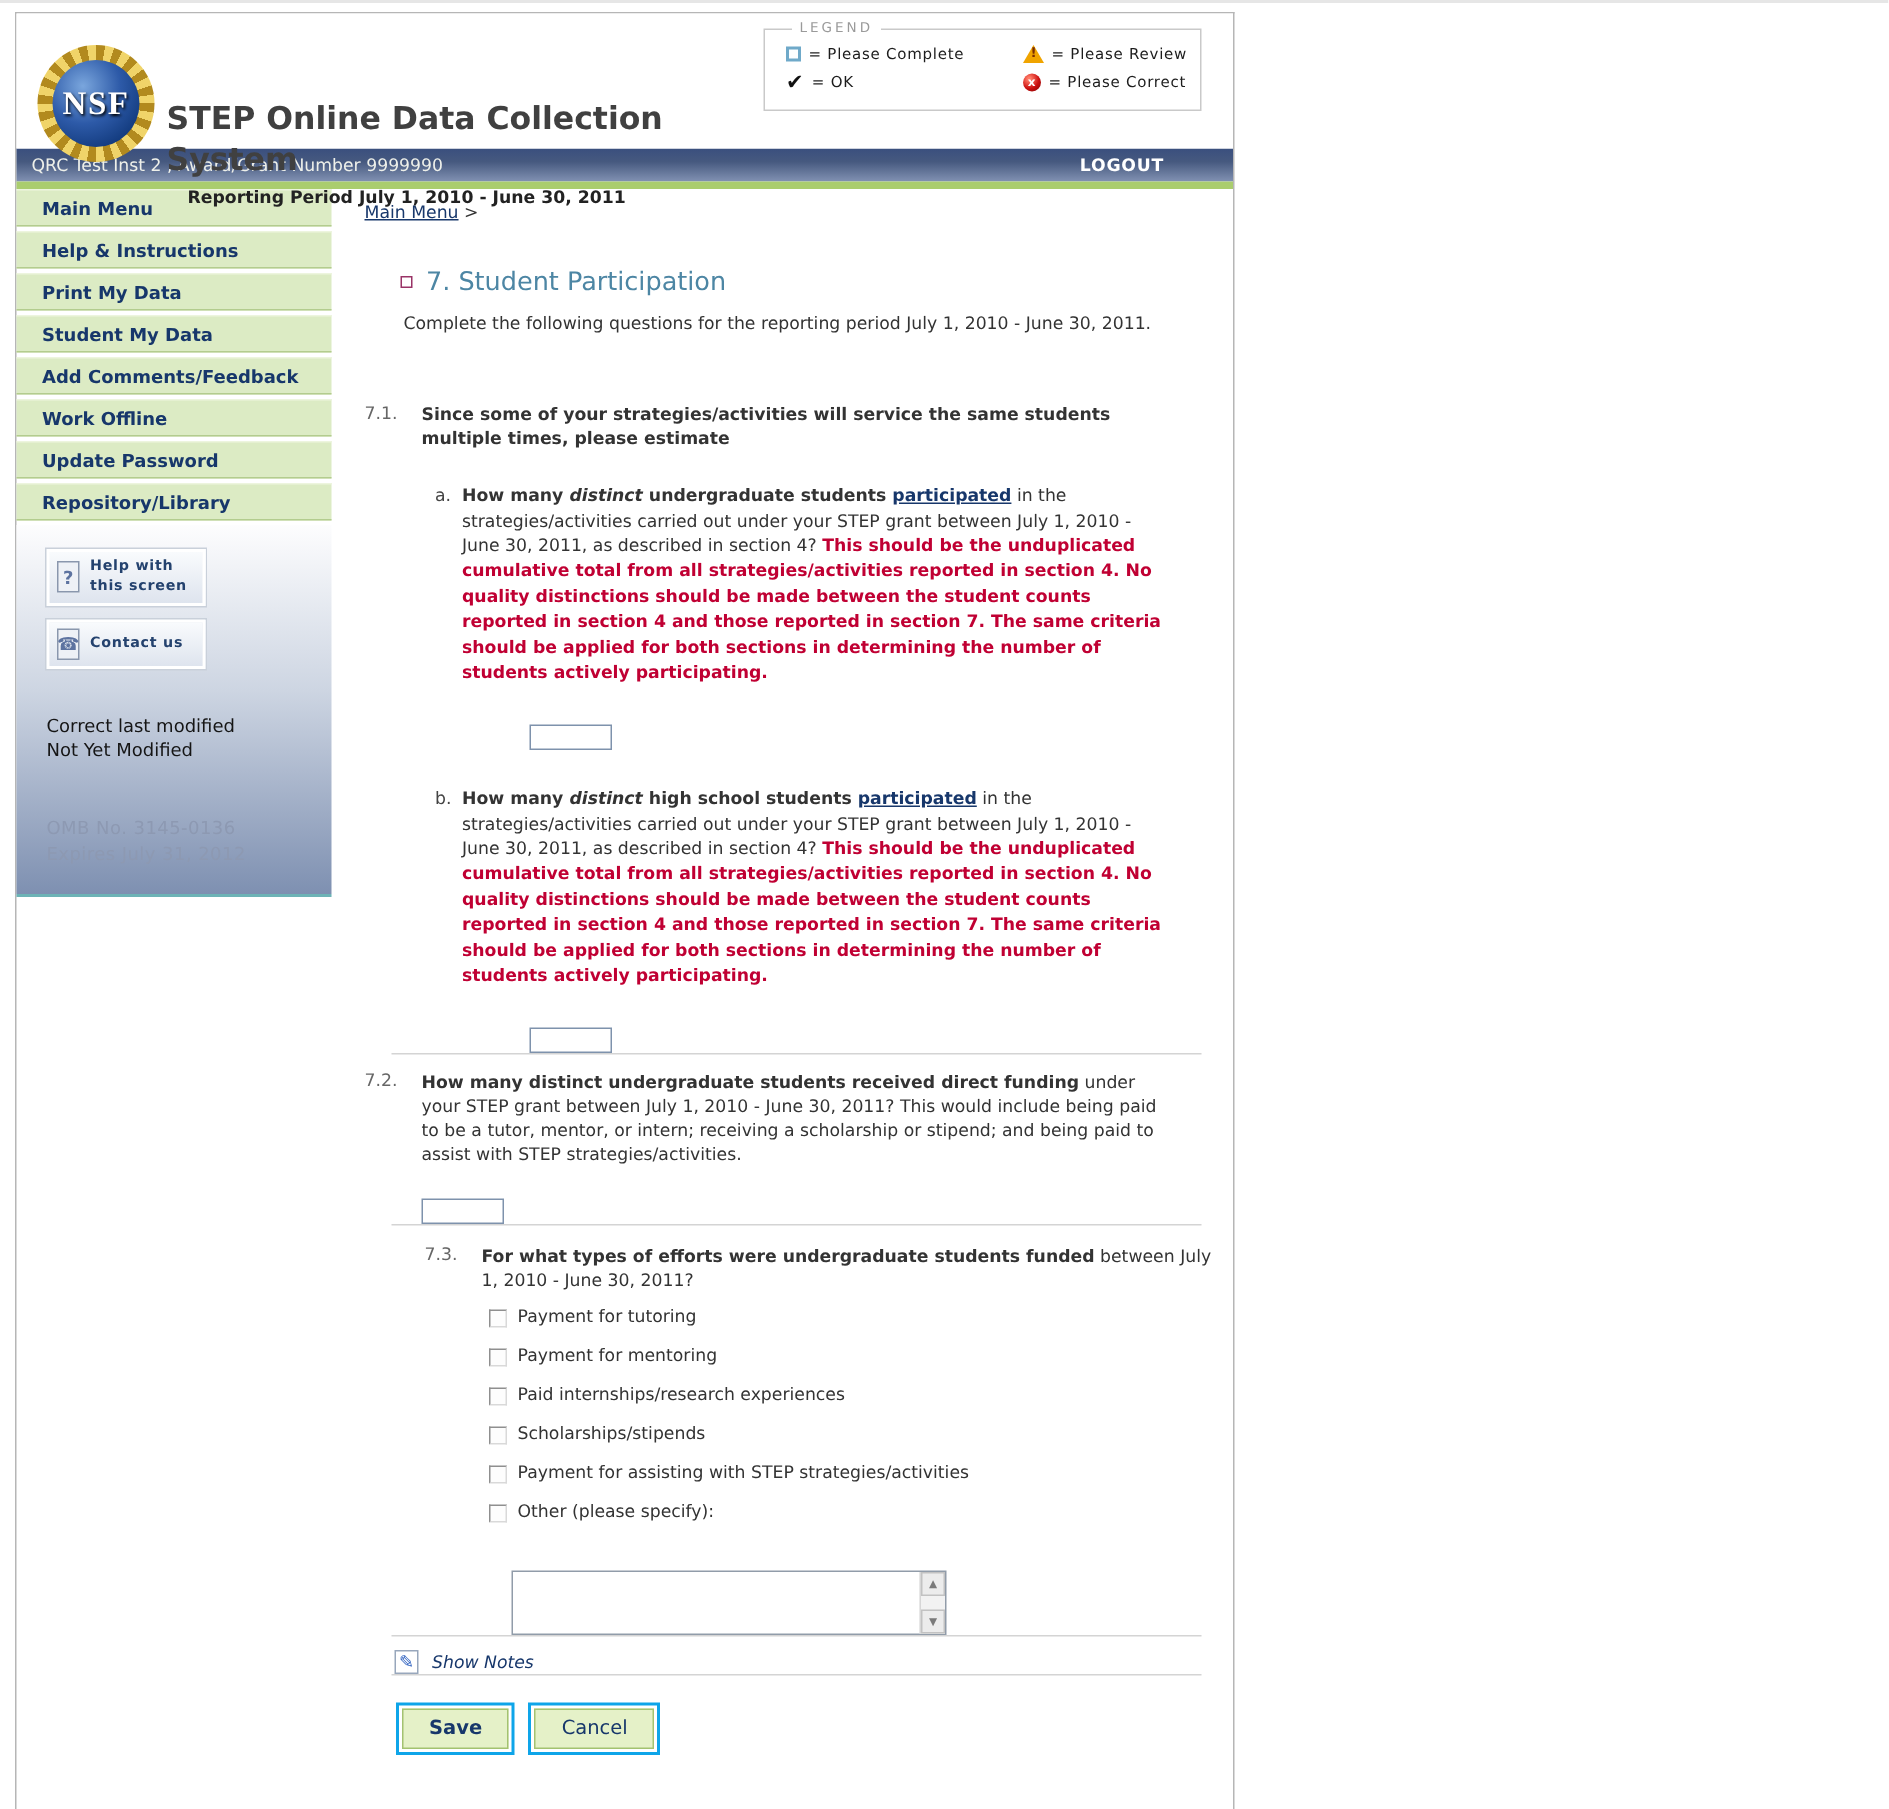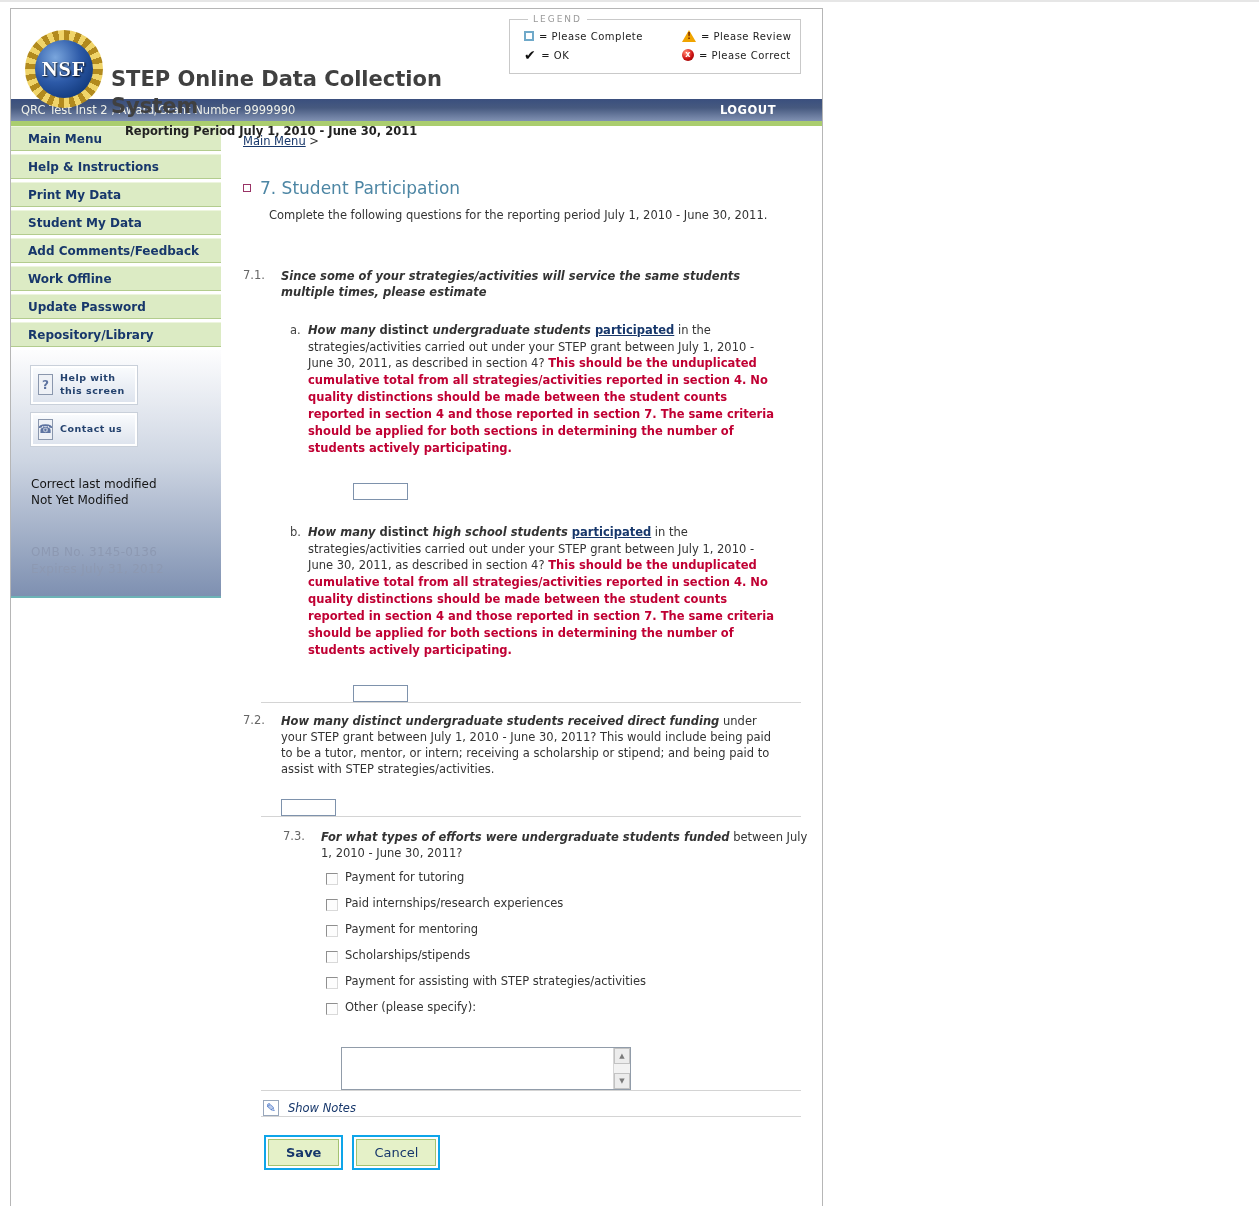--- a/index.html
+++ b/index.html
@@ -47,30 +47,30 @@
   .panel-btn .icn { width:15px; height:21px; flex:none; border:1px solid #8a97ad; background:#eef1f6; color:#5d73a0; font-weight:bold; font-size:12px; display:flex; align-items:center; justify-content:center; }
   .panel-btn .lbl { font-size:9.5px; font-weight:bold; color:#24426e; letter-spacing:0.5px; line-height:1.35; }
   .survey-mod { margin:30px 0 0 20px; font-size:12px; color:#151515; line-height:1.35; }
   .omb { margin:36px 0 0 20px; font-size:12px; color:#8d99b2; line-height:1.4; letter-spacing:0.3px; }
 
   
   .content { flex:1; padding:8px 14px 30px 22px; }
   .breadcrumb { font-size:11.5px; }
   .breadcrumb a { color:#17376b; text-decoration:underline; cursor:pointer; }
   .crumb-sep { color:#333; }
-  .section-row { margin-top:30px; display:flex; align-items:center; gap:9px; }
+  .section-row { margin-top:30px; display:flex; align-items:center; gap:9px;margin-left:24px; }
   .bullet-square { width:8px; height:8px; border:1px solid #993366; background:#fff; flex:none; }
   .section-title { font-size:17px; color:#4d86a4; }
   .intro { margin:10px 0 0 26px; }
 
   .q { display:flex; }
   .qnum { width:38px; flex:none; color:#666; }
   .qtext { width:494px; line-height:16px; }
-  .b { font-weight:bold; color:#333;font-style:italic; }
-  .bi { font-weight:bold; }
+  .b { font-weight:bold; color:#333; }
+  .bi { font-weight:bold; font-style:italic; }
   .defn { font-weight:bold; text-decoration:underline; color:#17376b; cursor:pointer; }
   .red { color:#c00033; line-height:17px;font-weight:bold; }
   .sub { display:flex; margin:22px 0 0 9px; }
   .sub-label { width:18px; flex:none; color:#444; }
   .sub-text { width:466px; line-height:16.5px; }
   input.num { width:55px; height:17px; border:1px solid #7e92ac; background:#fff; display:block; }
   .in-a { margin:26px 0 0 45px; }
   .in-b { margin:26px 0 0 45px; }
   .in-72 { margin:22px 0 0 0; }
   hr.sep { border:none; border-top:1px solid #d4d4d4; margin:0 14px 0 18px; }
@@ -225,25 +225,25 @@
         <div class="qtext">
           <span class="b">For what types of efforts were undergraduate students funded</span><span> between July 1, 2010 - June 30, 2011?</span>
 
           <div class="opt-list">
             <label class="opt">
               <span class="cb"></span>
               <span class="ol">Payment for tutoring</span>
             </label>
             <label class="opt">
               <span class="cb"></span>
+              <span class="ol">Payment for mentoring</span>
+            </label>
+            <label class="opt">
+              <span class="cb"></span>
               <span class="ol">Paid internships/research experiences</span>
-            </label>
-            <label class="opt">
-              <span class="cb"></span>
-              <span class="ol">Payment for mentoring</span>
             </label>
             <label class="opt">
               <span class="cb"></span>
               <span class="ol">Scholarships/stipends</span>
             </label>
             <label class="opt">
               <span class="cb"></span>
               <span class="ol">Payment for assisting with STEP strategies/activities</span>
             </label>
             <label class="opt">

